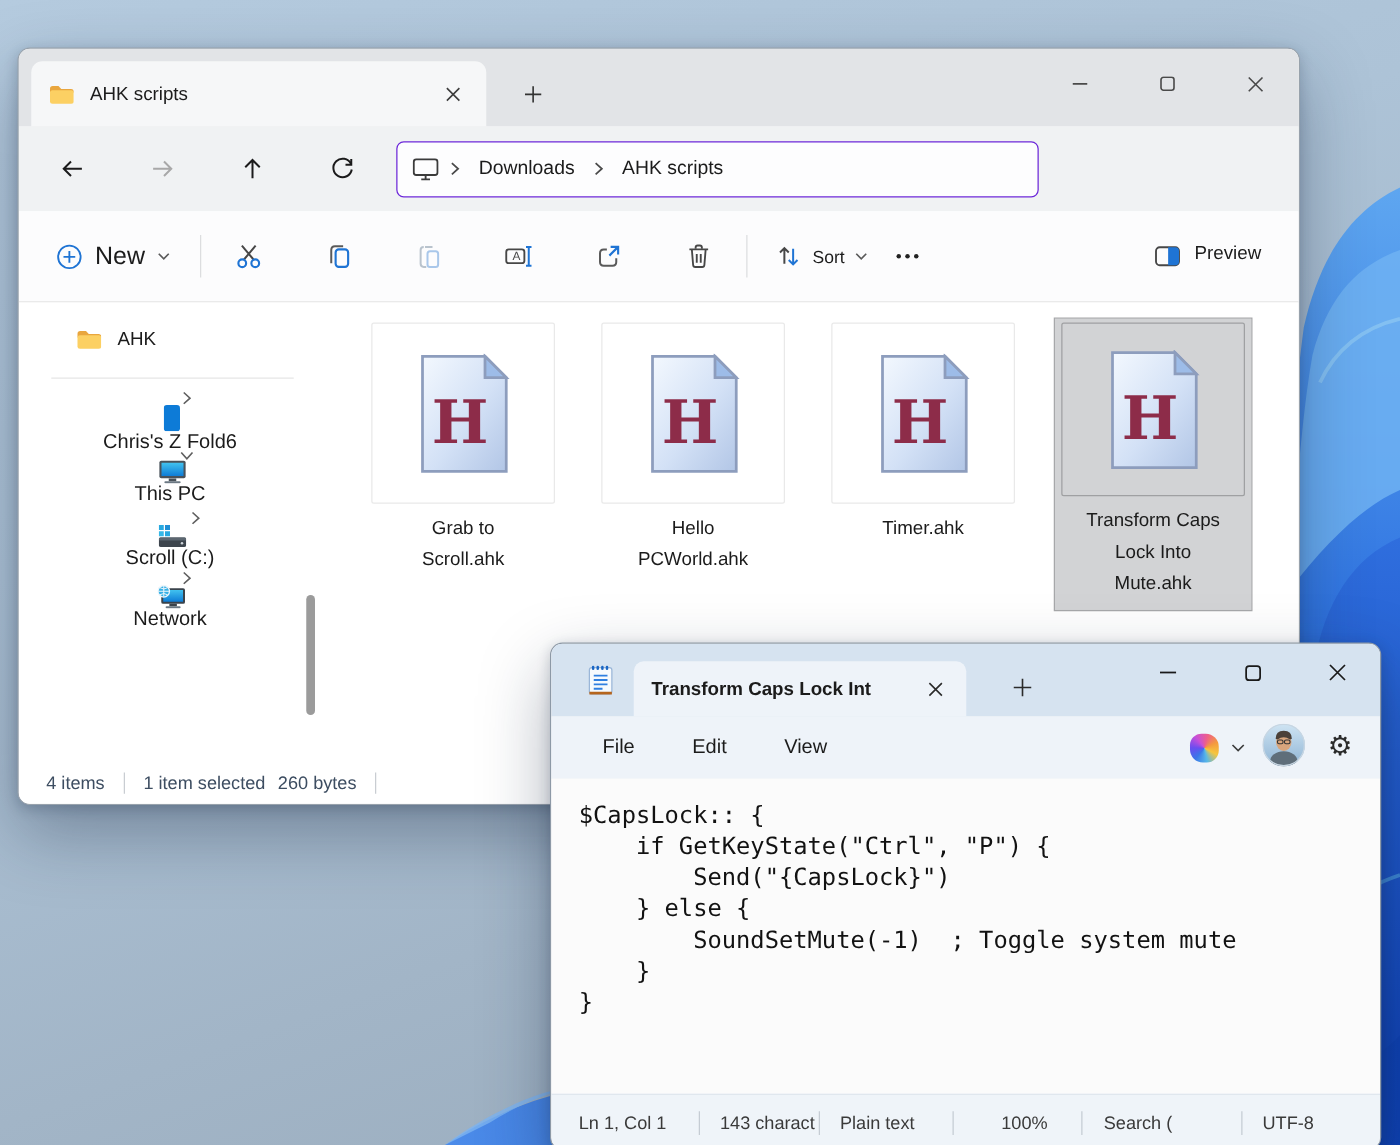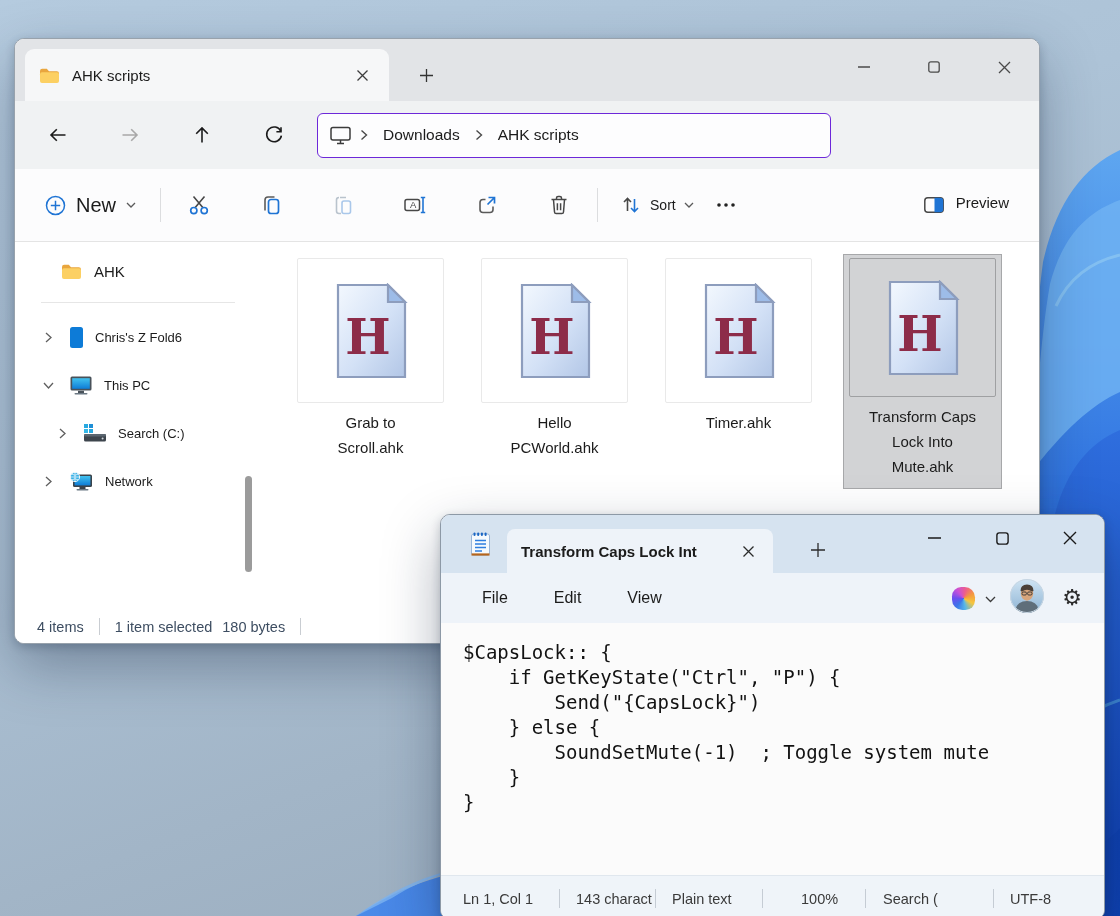--- a/index.html
+++ b/index.html
@@ -48,21 +48,21 @@
   .tb-btn + .tb-btn { margin-left:20px; }
   .tb-sort { display:flex; align-items:center; gap:8px; padding:8px 10px; border-radius:5px; font-size:14px; }
   .tb-more { width:44px; height:44px; border-radius:5px; display:flex; align-items:center; justify-content:center; }
   .tb-preview { margin-left:auto; display:flex; gap:10px; padding:8px 12px; border-radius:5px; font-size:15px; }
 
   .ex-body { display:flex; height:366px; background:#fff; }
   .ex-sidebar { width:242px; position:relative; padding-top:12px; flex:none; }
   .sb-row { height:34px; display:flex; align-items:center; font-size:15px; }
   .sb-pinned { padding-left:46px; gap:13px; }
   .sb-sep { border-top:1px solid #e6e6e6; margin:14px 22px 10px 26px; }
-  .sb-tree-row { height:48px; display:flex; align-items:center; font-size:13px; }
+  .sb-tree-row { height:48px; display:flex; align-items:center; font-size:16px;flex-direction:column; }
   .sb-chev { width:14px; display:flex; justify-content:center; margin-left:26px; }
   .sb-chev.indent { margin-left:40px; }
   .sb-ico { margin-left:15px; margin-right:12px; display:flex; }
   .sb-scroll { position:absolute; right:5px; top:234px; width:7px; height:96px; background:#9b9b9b; border-radius:4px; }
 
   .ex-files { flex:1; display:flex; align-items:flex-start; padding:16px 0 0 40px; gap:37px; }
   .tile { display:flex; flex-direction:column; align-items:center; }
   .tile-iconbox { width:147px; height:145px; border:1px solid #e9e9e9; background:#fff; border-radius:2px;
     display:flex; align-items:center; justify-content:center; }
   .tile-label { margin-top:7px; font-size:15px; line-height:25px; text-align:center; max-width:112px; }
@@ -369,21 +369,21 @@
           <svg width="22" height="18" viewBox="0 0 22 18">
               <rect x="0" y="0" width="4" height="4" fill="#28a9e0"></rect>
               <rect x="5" y="0" width="4" height="4" fill="#1f8fd6"></rect>
               <rect x="0" y="5" width="4" height="4" fill="#35b8e8"></rect>
               <rect x="5" y="5" width="4" height="4" fill="#28a9e0"></rect>
               <rect x="0" y="10" width="22" height="7.5" rx="1.5" fill="#3d454d"></rect>
               <rect x="0" y="10" width="22" height="2.4" rx="1.2" fill="#5b6670"></rect>
               <circle cx="18.6" cy="14.6" r="1" fill="#cfd6dc"></circle>
             </svg>
         </span>
-        <span>Search (C:)</span>
+        <span>Scroll (C:)</span>
       </div>
 
       <div class="sb-tree-row">
         <span class="sb-chev">
           <svg width="7" height="11" viewBox="0 0 7 11" fill="none">
               <path d="M1 1 L6 5.5 1 10" stroke="#5f5f5f" stroke-width="1.3"></path>
             </svg>
         </span>
         <span class="sb-ico">
           <svg width="23" height="19" viewBox="0 0 23 19">
@@ -443,21 +443,21 @@
         <div class="tile-label">Transform Caps Lock Into Mute.ahk</div>
       </div>
     </main>
   </div>
 
   <div class="ex-status">
     <span>4 items</span>
     <span class="st-div"></span>
     <span>1 item selected</span>
     <span style="width:10px"></span>
-    <span>180 bytes</span>
+    <span>260 bytes</span>
     <span class="st-div"></span>
   </div>
 </div>
 
 <div class="win notepad">
 
   <div class="np-titlebar">
     <span class="np-appicon">
       <svg width="27" height="27" viewBox="0 0 27 27">
           <rect x="4.5" y="3" width="18" height="21" rx="2" fill="#f6fafd" stroke="#9ab6d8" stroke-width="1"></rect>

